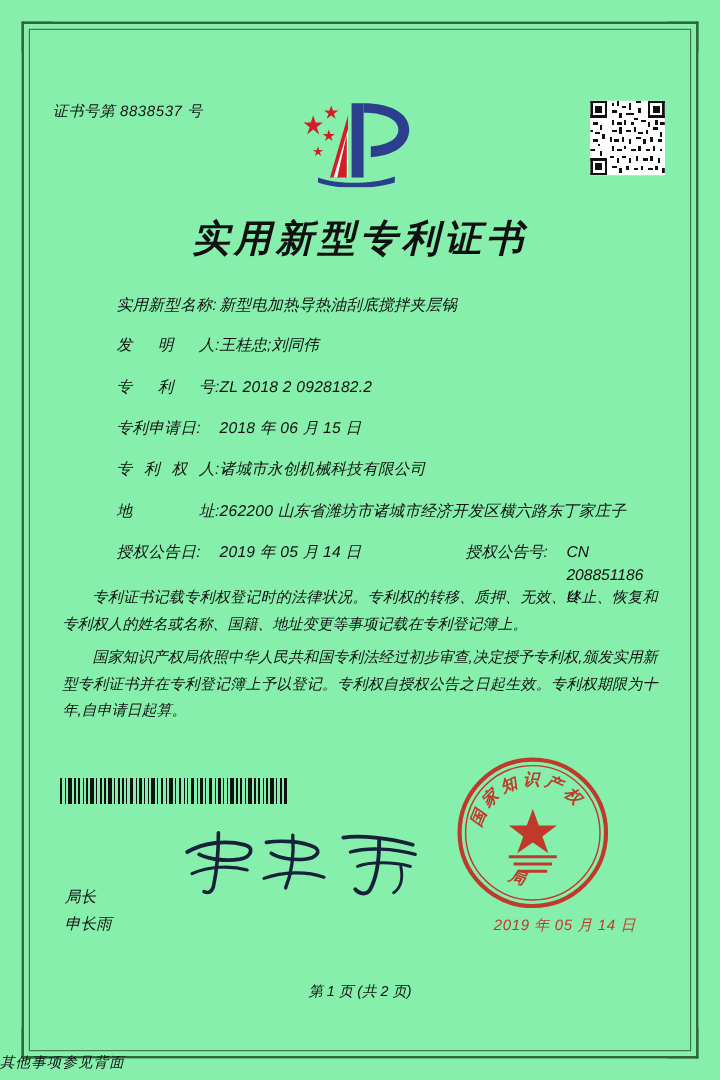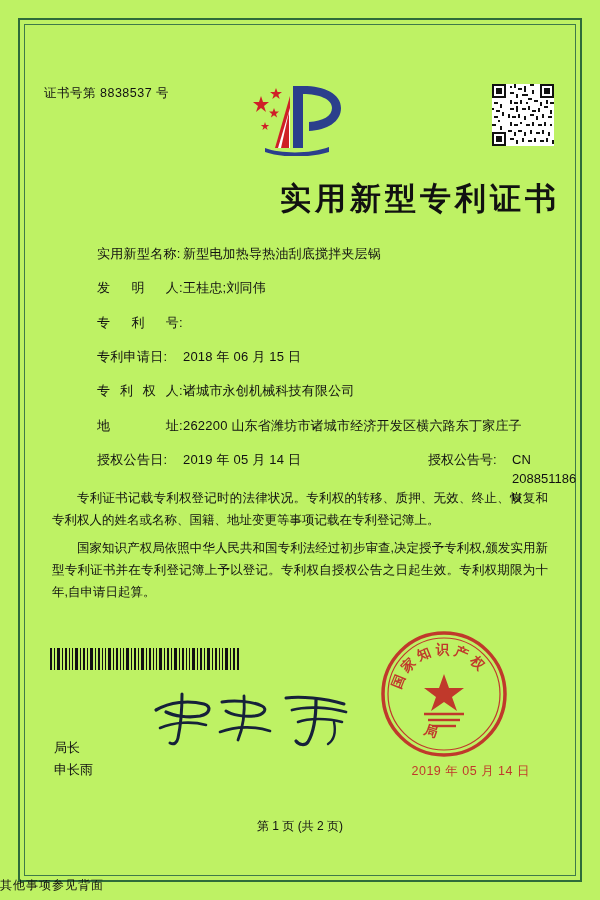--- a/index.html
+++ b/index.html
@@ -11,21 +11,22 @@
     width: 600px;
     height: 900px;
     font-family: "Liberation Sans", sans-serif;
     color: #1a1a1a;
     position: relative;
     overflow: hidden;
   }
   .page {
     position: absolute;
     inset: 0;
-    background: #bef264;
+    background: #86efac;
+    font-style: italic;
   }
   
   .border-outer {
     position: absolute;
     left: 18px;
     top: 18px;
     right: 18px;
     bottom: 18px;
     border: 2px solid #2f6b3a;
     box-sizing: border-box;
@@ -87,21 +88,21 @@
     height: 62px;
     background: #ffffff;
   }
   .qr svg { display: block; }
 
   .title {
     position: absolute;
     left: 0;
     right: 0;
     top: 138px;
-    text-align: right;
+    text-align: center;
     font-family: "DejaVu Sans", "Liberation Sans", sans-serif;
     font-weight: bold;
     font-size: 31px;
     letter-spacing: 4px;
     color: #111;
   }
 
   .fields {
     position: absolute;
     left: 12px;
@@ -132,21 +133,20 @@
     color: #111;
     letter-spacing: 0.2px;
   }
   .field-row.double .field-value {
     flex: 0 0 205px;
   }
   .field-label2 {
     width: 84px;
     flex: 0 0 84px;
     color: #111;
-    margin-left: 40px;
   }
   .field-value2 {
     flex: 1;
     color: #111;
   }
 
   .paragraphs {
     position: absolute;
     left: 12px;
     right: 12px;
@@ -365,20 +365,21 @@
         </div>
         <div class="field-value">王桂忠;刘同伟</div>
       </div>
 
       <div class="field-row">
         <div class="field-label spread">
           <span>专</span>
           <span>利</span>
           <span>号:</span>
         </div>
+        <div class="field-value">ZL 2018 2 0928182.2</div>
       </div>
 
       <div class="field-row">
         <div class="field-label">专利申请日:</div>
         <div class="field-value">2018 年 06 月 15 日</div>
       </div>
 
       <div class="field-row">
         <div class="field-label spread">
           <span>专</span>

